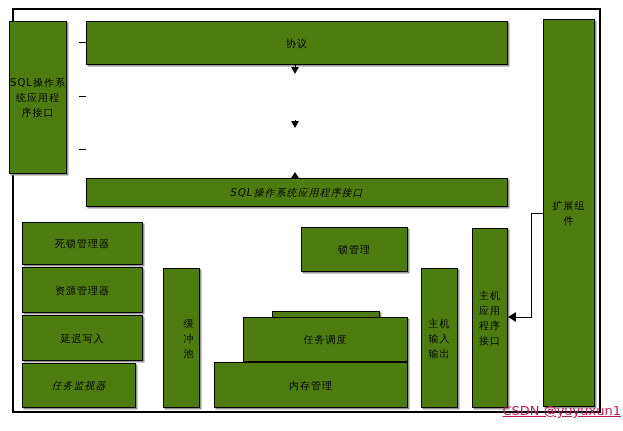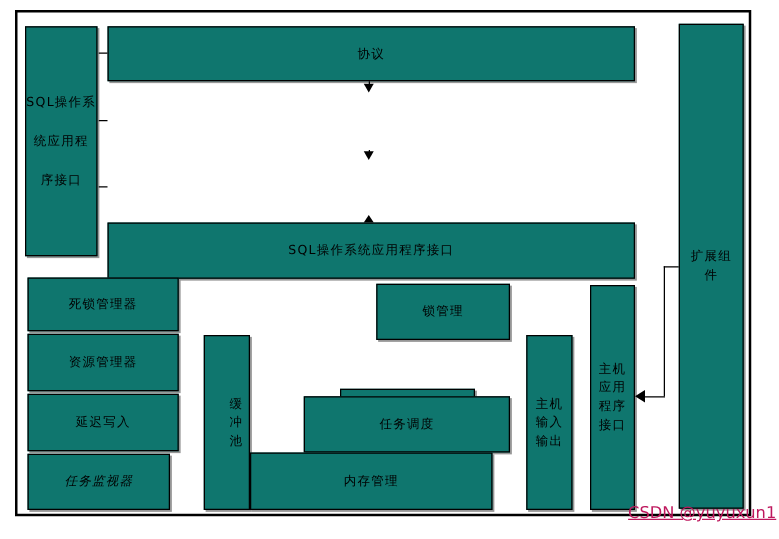--- a/index.html
+++ b/index.html
@@ -5,21 +5,21 @@
   html,body{margin:0;padding:0;background:#ffffff;}
   #canvas{
     position:relative;width:623px;height:431px;background:#ffffff;overflow:hidden;
     font-family:"DejaVu Sans",sans-serif;color:#000;
   }
   .outer{
     position:absolute;left:12px;top:8px;width:589px;height:405px;
     border:2px solid #000;box-sizing:border-box;background:#fff;
   }
   .box{
-    position:absolute;box-sizing:border-box;background:#0f766e;
+    position:absolute;box-sizing:border-box;background:#4d7c0f;
     border:1px solid #000;
     box-shadow:1.5px 1.5px 0 #979797;
     display:flex;align-items:center;justify-content:center;
     text-align:center;font-size:10px;letter-spacing:1px;line-height:15px;
   }
   .box.vert{flex-direction:column;}
   .hline,.vline{position:absolute;background:#000;}
   .hline{height:1px;}
   .vline{width:1px;}
   .tri{position:absolute;width:0;height:0;}
@@ -33,30 +33,30 @@
     background:transparent;text-align:right;
   }
 </style>
 </head>
 <body>
 
 <div id="canvas">
 
   <div class="outer"></div>
 
-  <div class="box vert" style="left:20px;top:21px;width:58px;height:184px;gap:16px;">
+  <div class="box vert" style="left:9px;top:21px;width:58px;height:153px;">
     <div>SQL操作系</div>
     <div>统应用程</div>
     <div>序接口</div>
   </div>
 
   <div class="box" style="left:86px;top:21px;width:422px;height:44px;">
     <span>协议</span>
   </div>
-  <div class="box" style="left:86px;top:178px;width:422px;height:45px;">
+  <div class="box" style="left:86px;top:178px;width:422px;height:29px;font-style:italic;">
     <span>SQL操作系统应用程序接口</span>
   </div>
 
   <div class="hline" style="left:79px;top:42px;width:7px;"></div>
   <div class="hline" style="left:79px;top:96px;width:7px;"></div>
   <div class="hline" style="left:79px;top:149px;width:7px;"></div>
 
   <div class="vline" style="left:295px;top:65px;height:3px;"></div>
   <div class="tri down" style="left:291px;top:67px;"></div>
 
@@ -85,21 +85,21 @@
 
   <div class="box" style="left:301px;top:227px;width:107px;height:45px;">
     <span>锁管理</span>
   </div>
   <div class="box" style="left:272px;top:272px;width:108px;height:45px;margin-top:39px;">
     <span>同步</span>
   </div>
   <div class="box" style="left:243px;top:317px;width:165px;height:45px;">
     <span>任务调度</span>
   </div>
-  <div class="box" style="left:200px;top:362px;width:194px;height:46px;">
+  <div class="box" style="left:214px;top:362px;width:194px;height:46px;">
     <span>内存管理</span>
   </div>
 
   <div class="box vert" style="left:421px;top:268px;width:37px;height:140px;">
     <div>主机</div>
     <div>输入</div>
     <div>输出</div>
   </div>
 
   <div class="box vert" style="left:472px;top:228px;width:36px;height:180px;">

